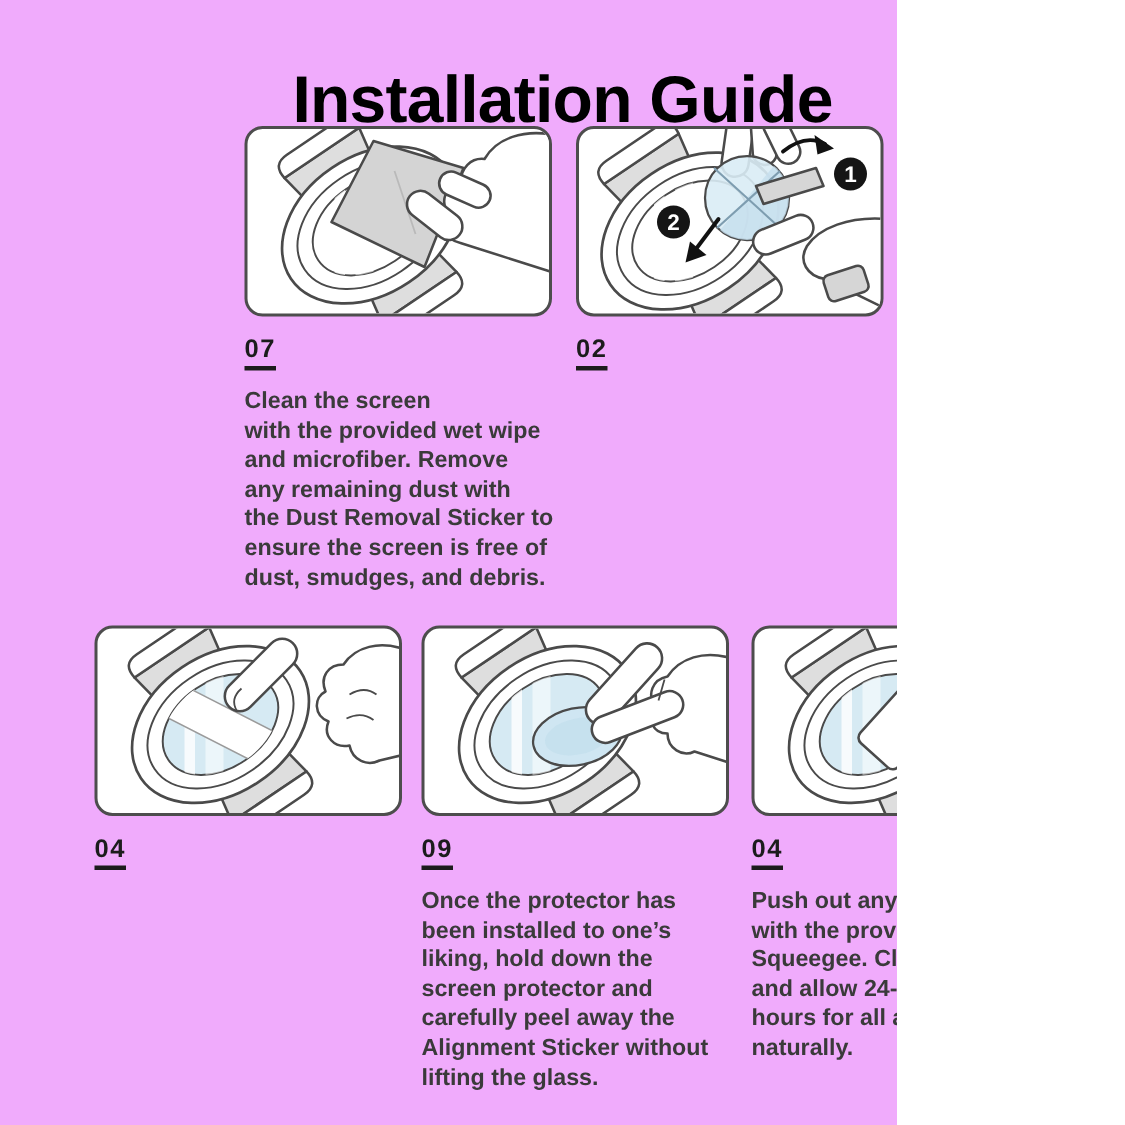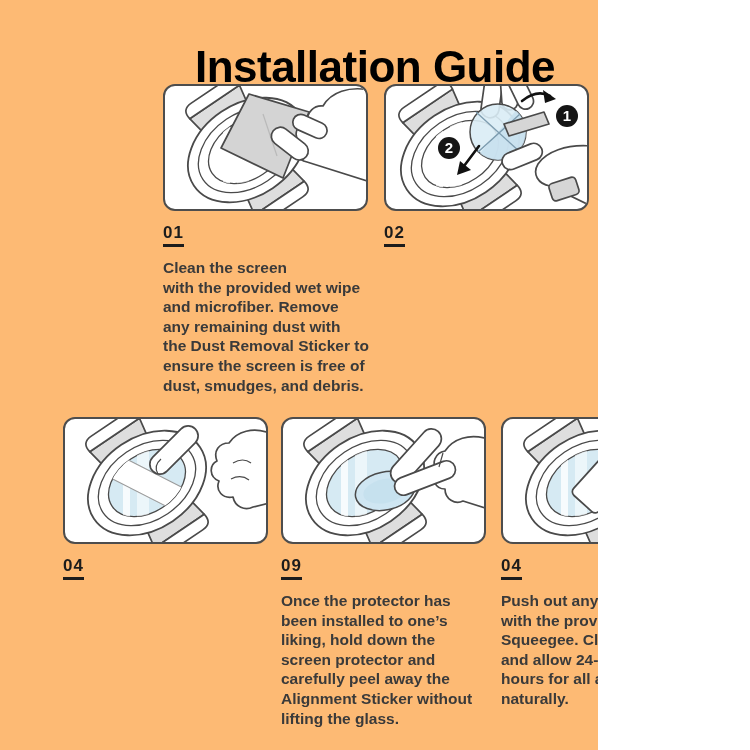--- a/index.html
+++ b/index.html
@@ -1,17 +1,17 @@
 <!DOCTYPE html>
 <html><head>
 <meta charset="utf-8">
 <style>
   html,body{margin:0;padding:0;background:#ffffff;}
   .page{
-    position:relative;width:598px;height:750px;background:#fdba74;
+    position:relative;width:598px;height:750px;background:#f0abfc;
     font-family:"Liberation Sans",sans-serif;overflow:hidden;
   }
   .title{
     position:absolute;top:13px;left:0;width:750px;text-align:center;
     font-size:44px;font-weight:700;color:#000;letter-spacing:-0.5px;
   }
   .card{position:absolute;width:212px;}
   .illus{
     width:201px;height:123px;border:2px solid #4d4d4d;border-radius:12px;
     background:#fff;overflow:hidden;
@@ -83,21 +83,21 @@
           <path d="M84,8 L144,26 L118,92 L56,62 Z" fill="#d4d4d4" class="ln"></path>
           <path d="M98,28 L112,70" stroke="#b9b9b9" stroke-width="1.2" fill="none"></path>
         </g>
         <g>
           <path class="white ln" d="M205,4 C184,0 166,6 158,20 C149,19 142,26 142,36 C132,38 128,48 134,56 C128,64 132,74 142,76 L205,96 Z"></path>
           <rect class="white ln" x="-17" y="-8" width="36" height="16" rx="8" transform="translate(144,40) rotate(24)"></rect>
           <rect class="white ln" x="-20" y="-9" width="42" height="18" rx="9" transform="translate(124,57) rotate(38)"></rect>
         </g>
       </svg>
     </div>
-    <div class="num">01</div>
+    <div class="num">07</div>
     <p class="desc">Clean the screen
 with the provided wet wipe
 and microfiber. Remove
 any remaining dust with
 the Dust Removal Sticker to
 ensure the screen is free of
 dust, smudges, and debris.</p>
   </section>
 
   <section class="card c2">

